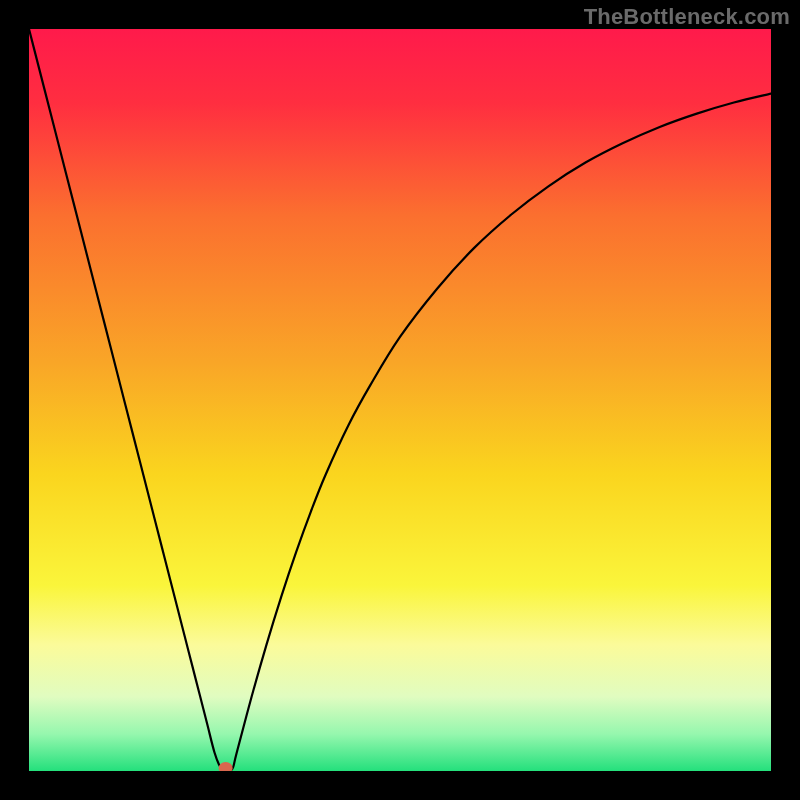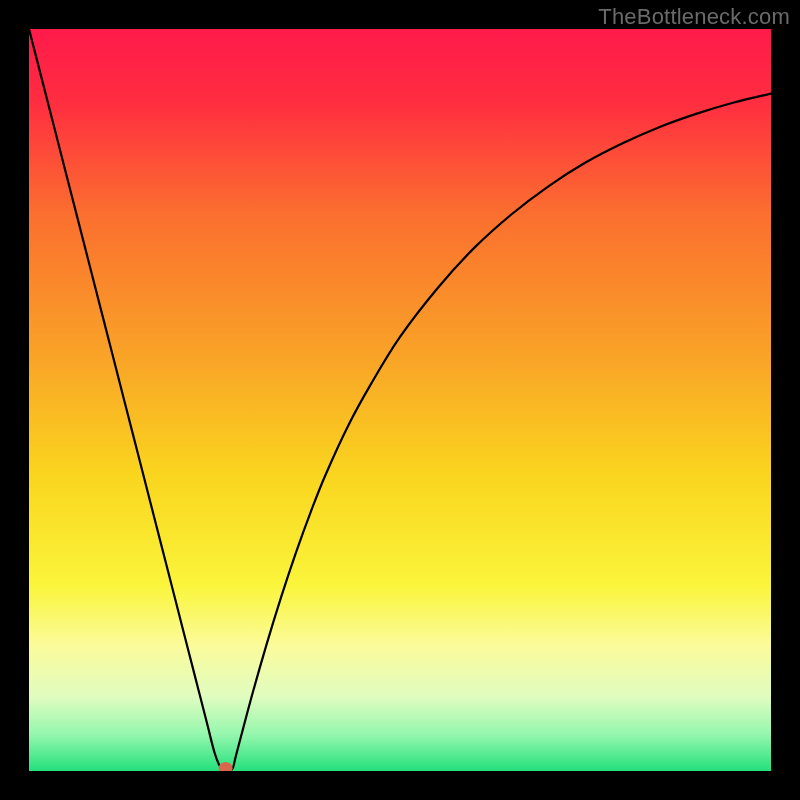--- a/index.html
+++ b/index.html
@@ -25,21 +25,21 @@
     top: 0;
     width: 742px;
     height: 742px;
   }
   .watermark {
     position: absolute;
     top: 4px;
     right: 10px;
     color: #6a6a6a;
     font-size: 22px;
-    font-weight: 400;
+    font-weight: 700;
     letter-spacing: 0.2px;
     user-select: none;
   }
   svg { display: block; }
 </style>
 </head>
 <body>
 
 <div class="frame">
   <svg class="plot" viewBox="0 0 742 742">

